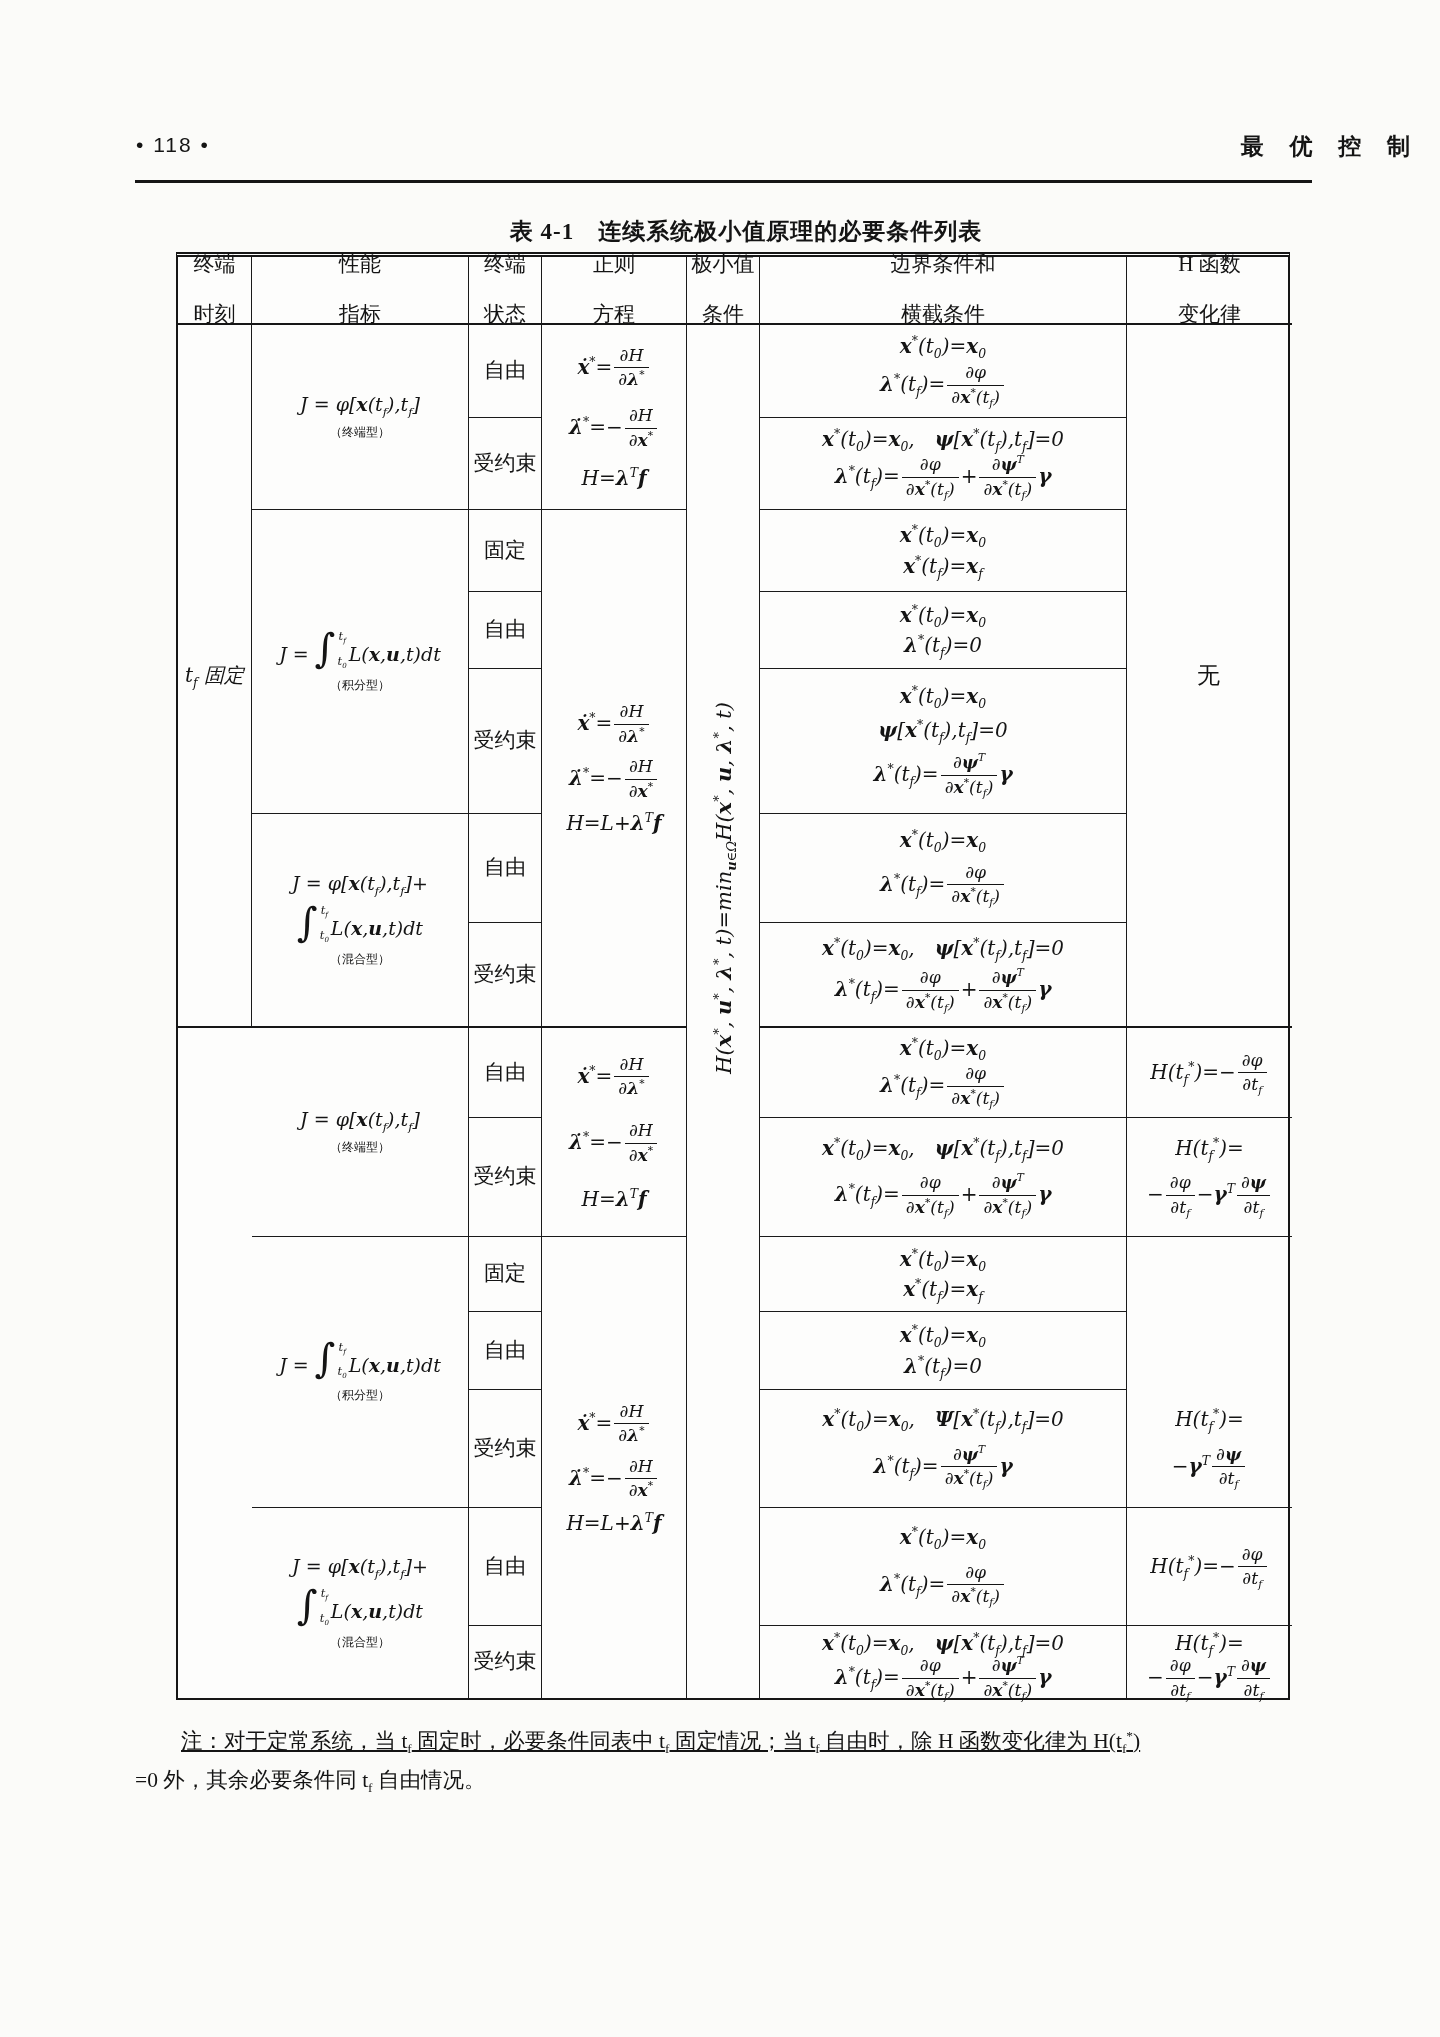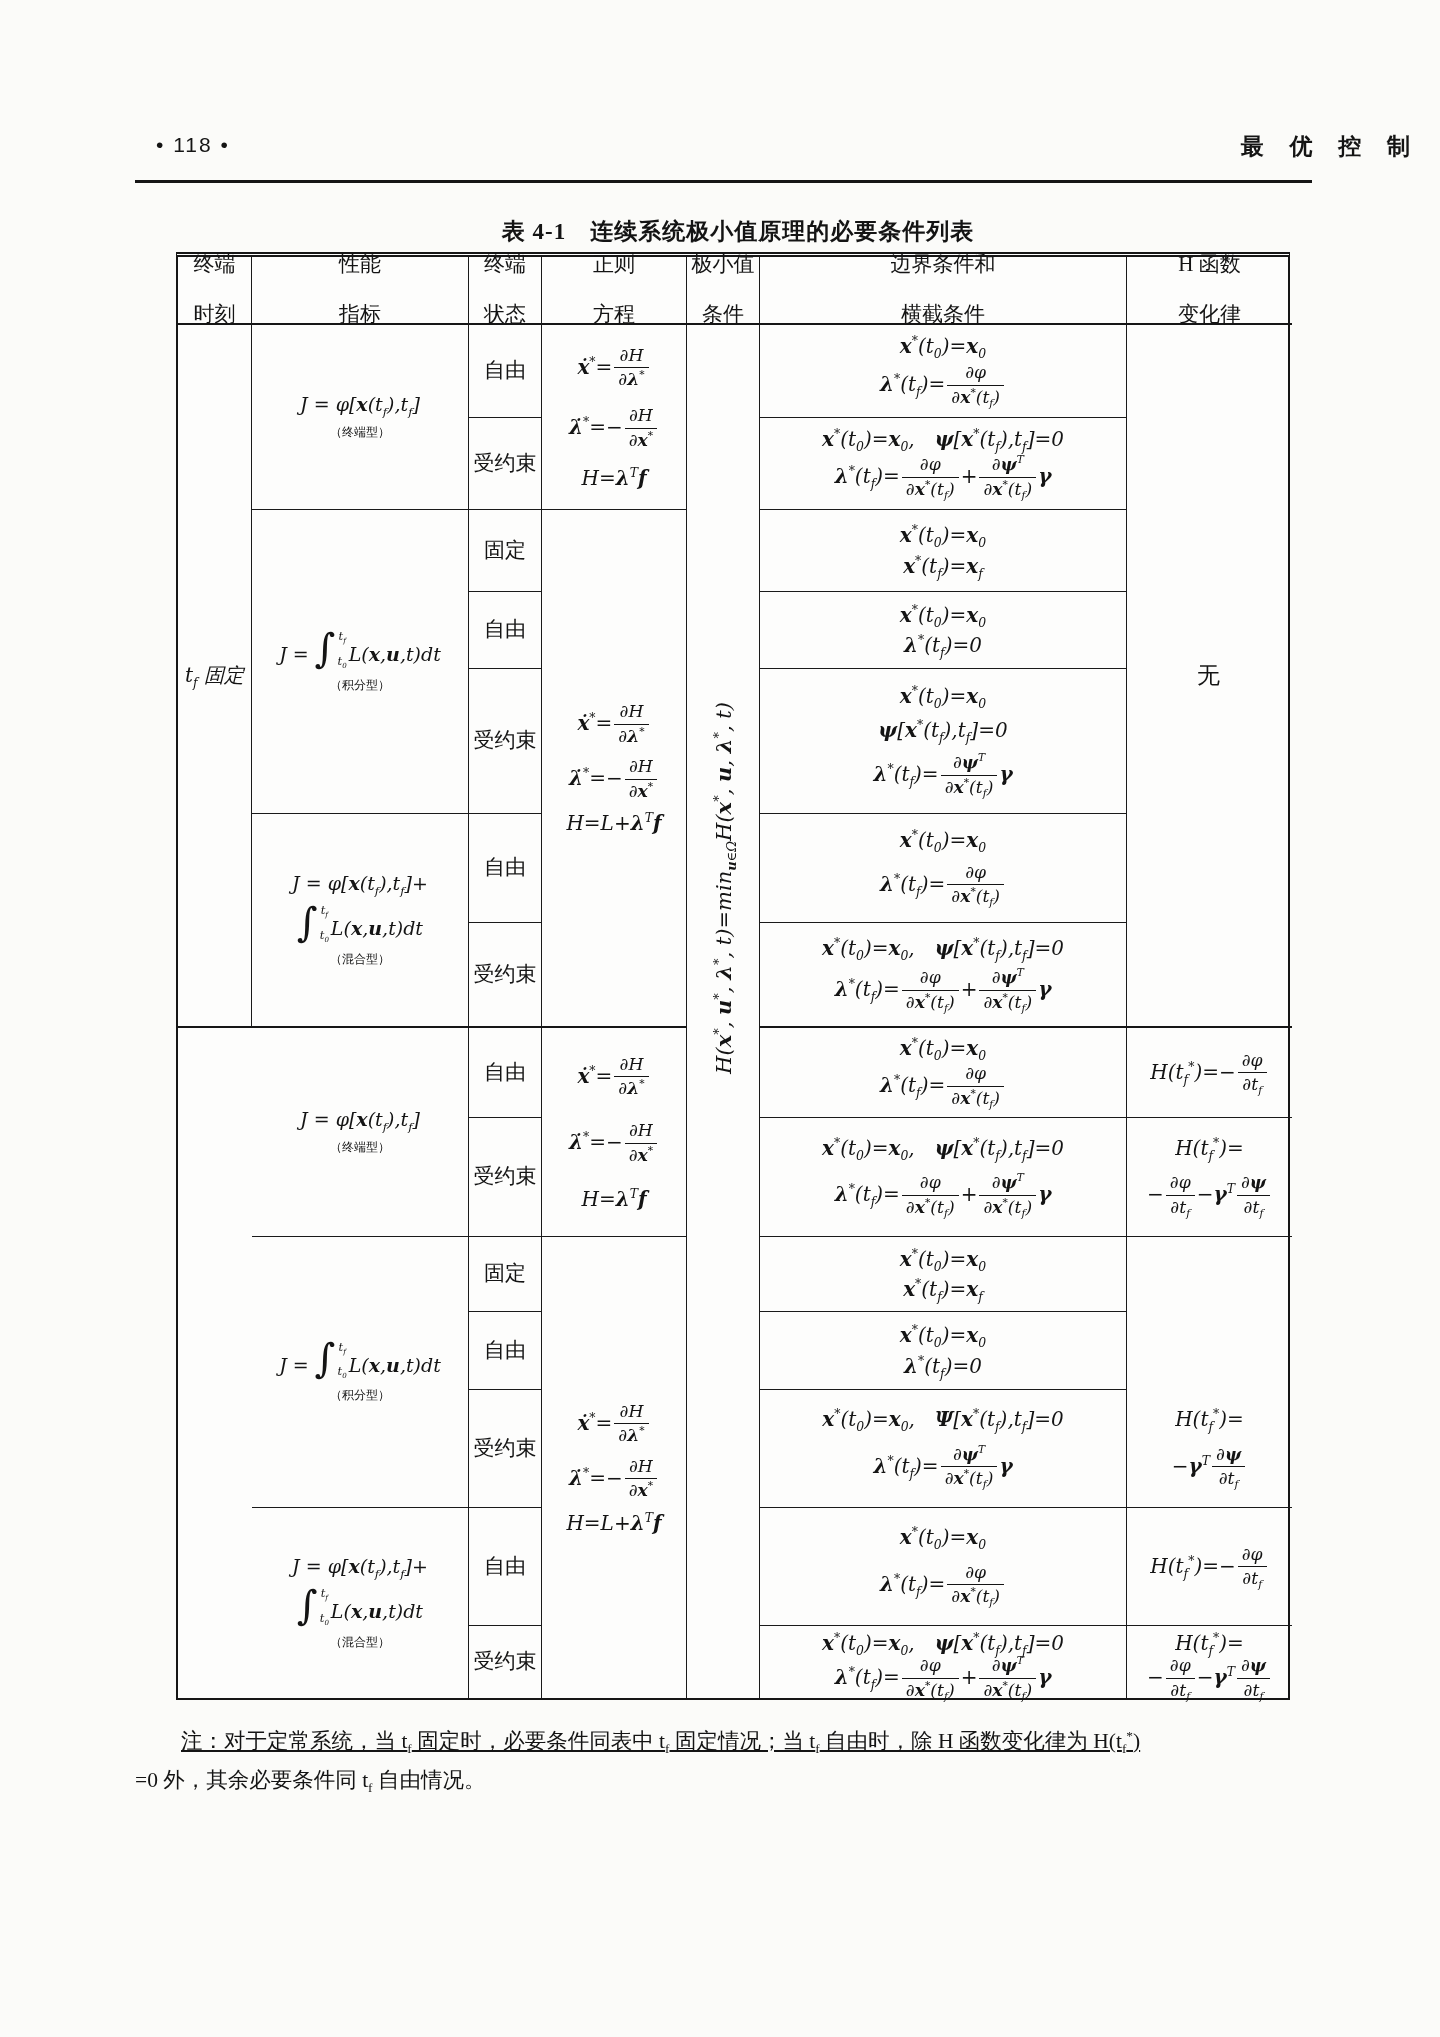--- a/index.html
+++ b/index.html
@@ -17,25 +17,25 @@
   .fr{display:inline-flex;flex-direction:column;align-items:center;vertical-align:middle;
       font-size:.86em;margin:0 2px;line-height:1.25;}
   .fr .nu{border-bottom:1.5px solid #141414;padding:0 4px 1px;align-self:stretch;text-align:center;}
   .fr .de{padding:1px 4px 0;}
   
   .int{display:inline-flex;align-items:center;margin:0 2px 0 0;}
   .isym{font-size:2.1em;font-style:normal;line-height:.95;}
   .ibnd{display:inline-flex;flex-direction:column;justify-content:space-between;
         font-size:.6em;height:3.4em;padding-left:2px;}
   
-  #page-number{position:absolute;left:156px;top:133px;font-size:21px;letter-spacing:2px;}
+  #page-number{position:absolute;left:136px;top:133px;font-size:21px;letter-spacing:2px;}
   #running-title{position:absolute;left:40px;top:131px;width:1380px;text-align:right;
                  font-size:23px;letter-spacing:10px;font-weight:600;}
   #head-rule{position:absolute;left:135px;top:180px;width:1177px;height:2.5px;background:#161616;}
-  #table-title{position:absolute;left:48px;top:216px;width:1380px;text-align:center;
+  #table-title{position:absolute;left:56px;top:216px;width:1380px;text-align:center;
                font-size:23px;font-weight:700;letter-spacing:1px;}
   
   #tbl{
     position:absolute;left:176px;top:252px;width:1114px;box-sizing:border-box;
     display:grid;
     grid-template-columns:74px 217px 73px 145px 73px 367px 165px;
     grid-template-rows:68px 93px 92px 82px 77px 145px 109px 105px 90px 119px 75px 78px 118px 118px 72px;
     border:2px solid #161616;border-top:5px double #161616;
     background:#fdfdfc;
   }

